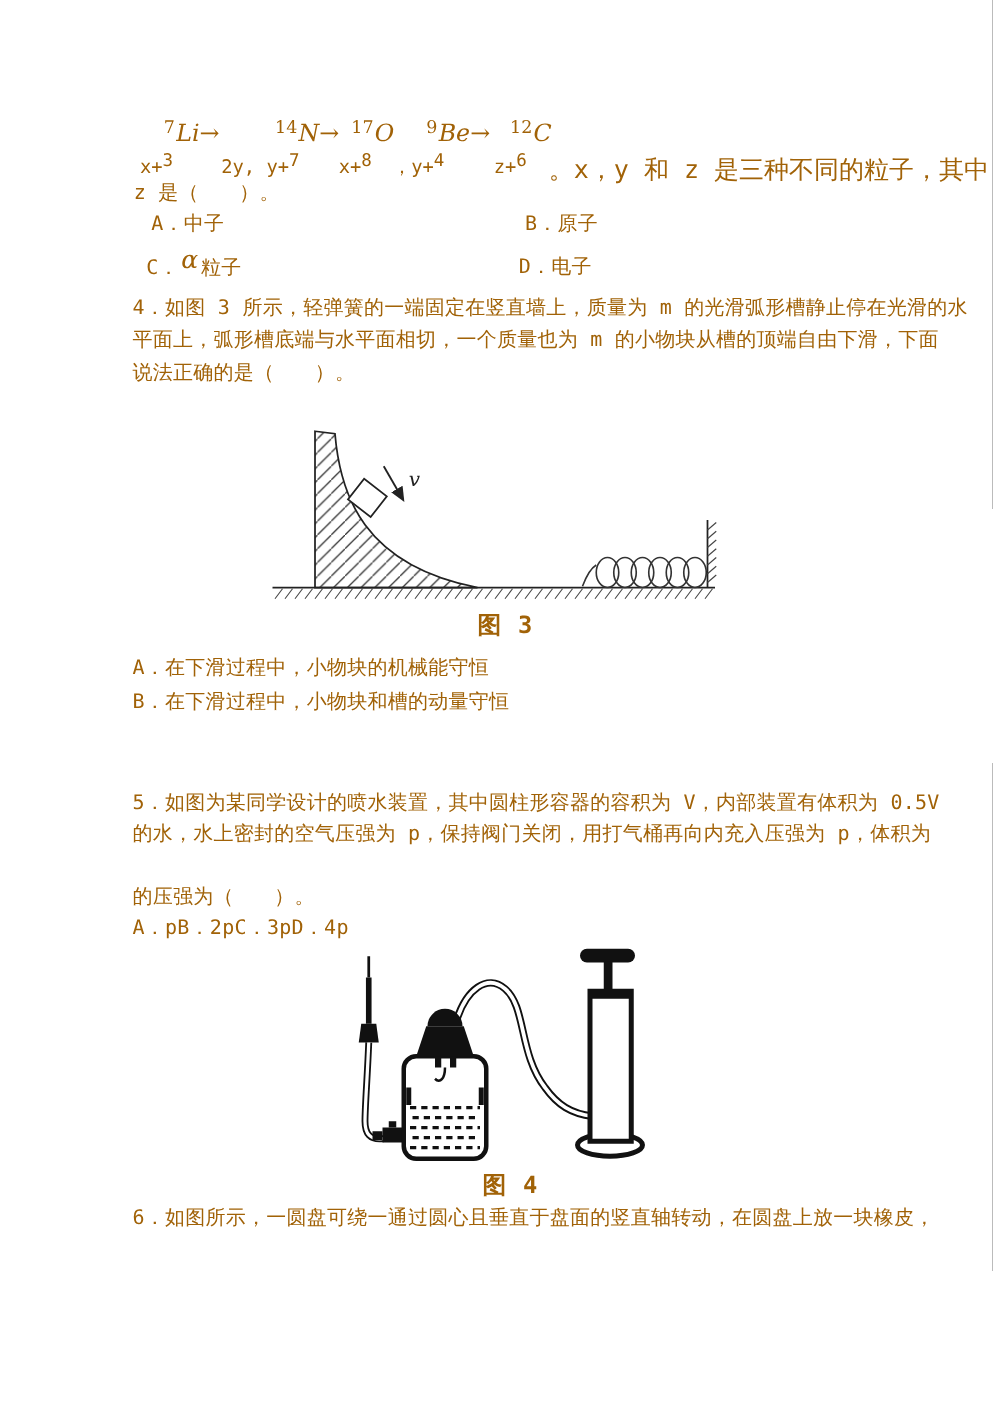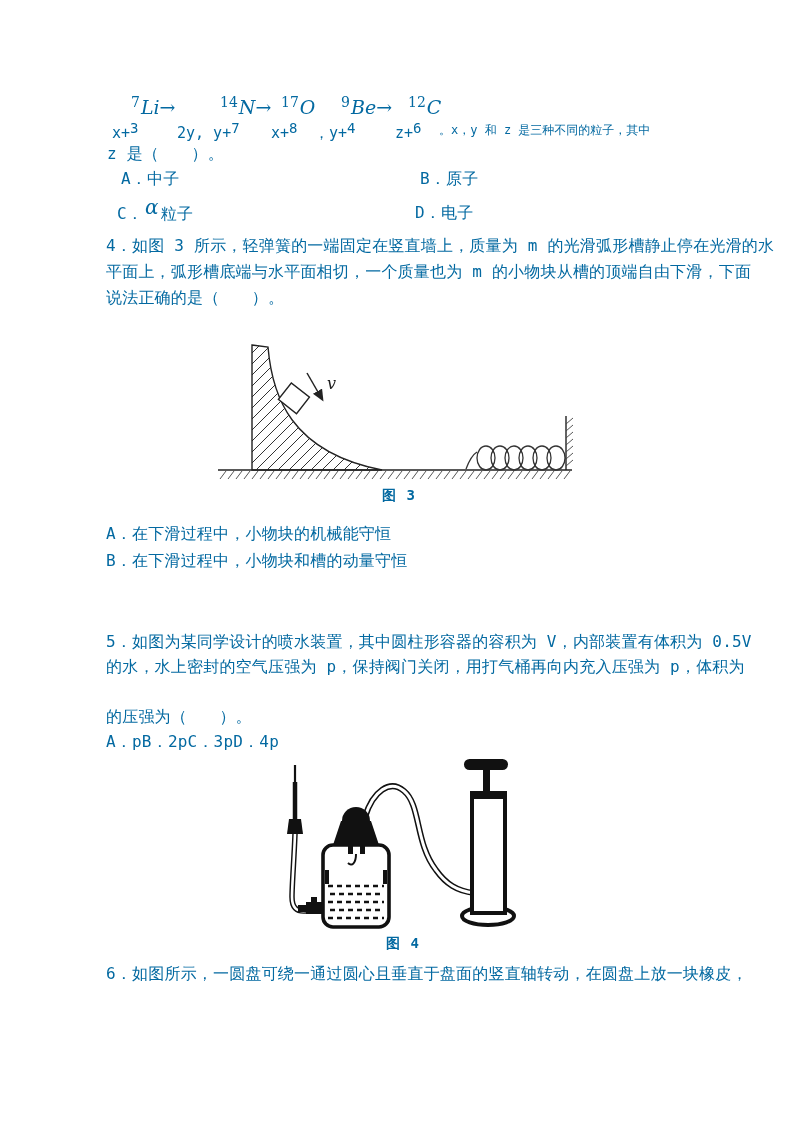--- a/index.html
+++ b/index.html
@@ -1,30 +1,30 @@
 <!DOCTYPE html>
 <html><head>
 <meta charset="utf-8">
 <style>
   html,body{margin:0;padding:0;background:#888;}
   .page{
     position:relative;width:794px;height:1123px;background:#ffffff;margin:0 auto;
-    font-family:"DejaVu Sans Mono","Liberation Mono",monospace;color:#0369a1;overflow:hidden;
+    font-family:"DejaVu Sans Mono","Liberation Mono",monospace;color:#a16207;overflow:hidden;
   }
   .tline{position:absolute;font-size:16px;line-height:19px;white-space:nowrap;letter-spacing:0.2px;}
   
   .eq-top{position:absolute;top:96px;font-family:"DejaVu Serif","Liberation Serif",serif;
           font-style:italic;font-size:19px;white-space:nowrap;}
   .eq-top .mass{font-style:normal;font-size:14px;position:relative;top:-7px;margin-right:1px;}
   .eq-bot{position:absolute;top:124px;font-size:15px;white-space:nowrap;}
   .eq-bot .bsup{position:relative;top:-5px;font-size:14px;}
-  .eq-tail{position:absolute;top:122px;left:439px;font-size:12px;white-space:nowrap;}
+  .eq-tail{position:absolute;top:122px;left:439px;font-size:20px;white-space:nowrap;}
   .alpha{font-family:"DejaVu Serif","Liberation Serif",serif;font-style:italic;
          font-size:20px;position:relative;top:-5px;margin:0 2px;}
-  .figcap{position:absolute;font-size:14px;font-weight:700;letter-spacing:1px;white-space:nowrap;}
+  .figcap{position:absolute;font-size:19px;font-weight:700;letter-spacing:1px;white-space:nowrap;}
   .fig{position:absolute;}
   svg{display:block;}
 </style>
 </head>
 <body>
 
 <div class="page">
 
   <span class="eq-top" style="left:131px"><span class="mass">7</span><span>Li→</span></span>
   <span class="eq-top" style="left:220px"><span class="mass">14</span><span>N→</span></span>

